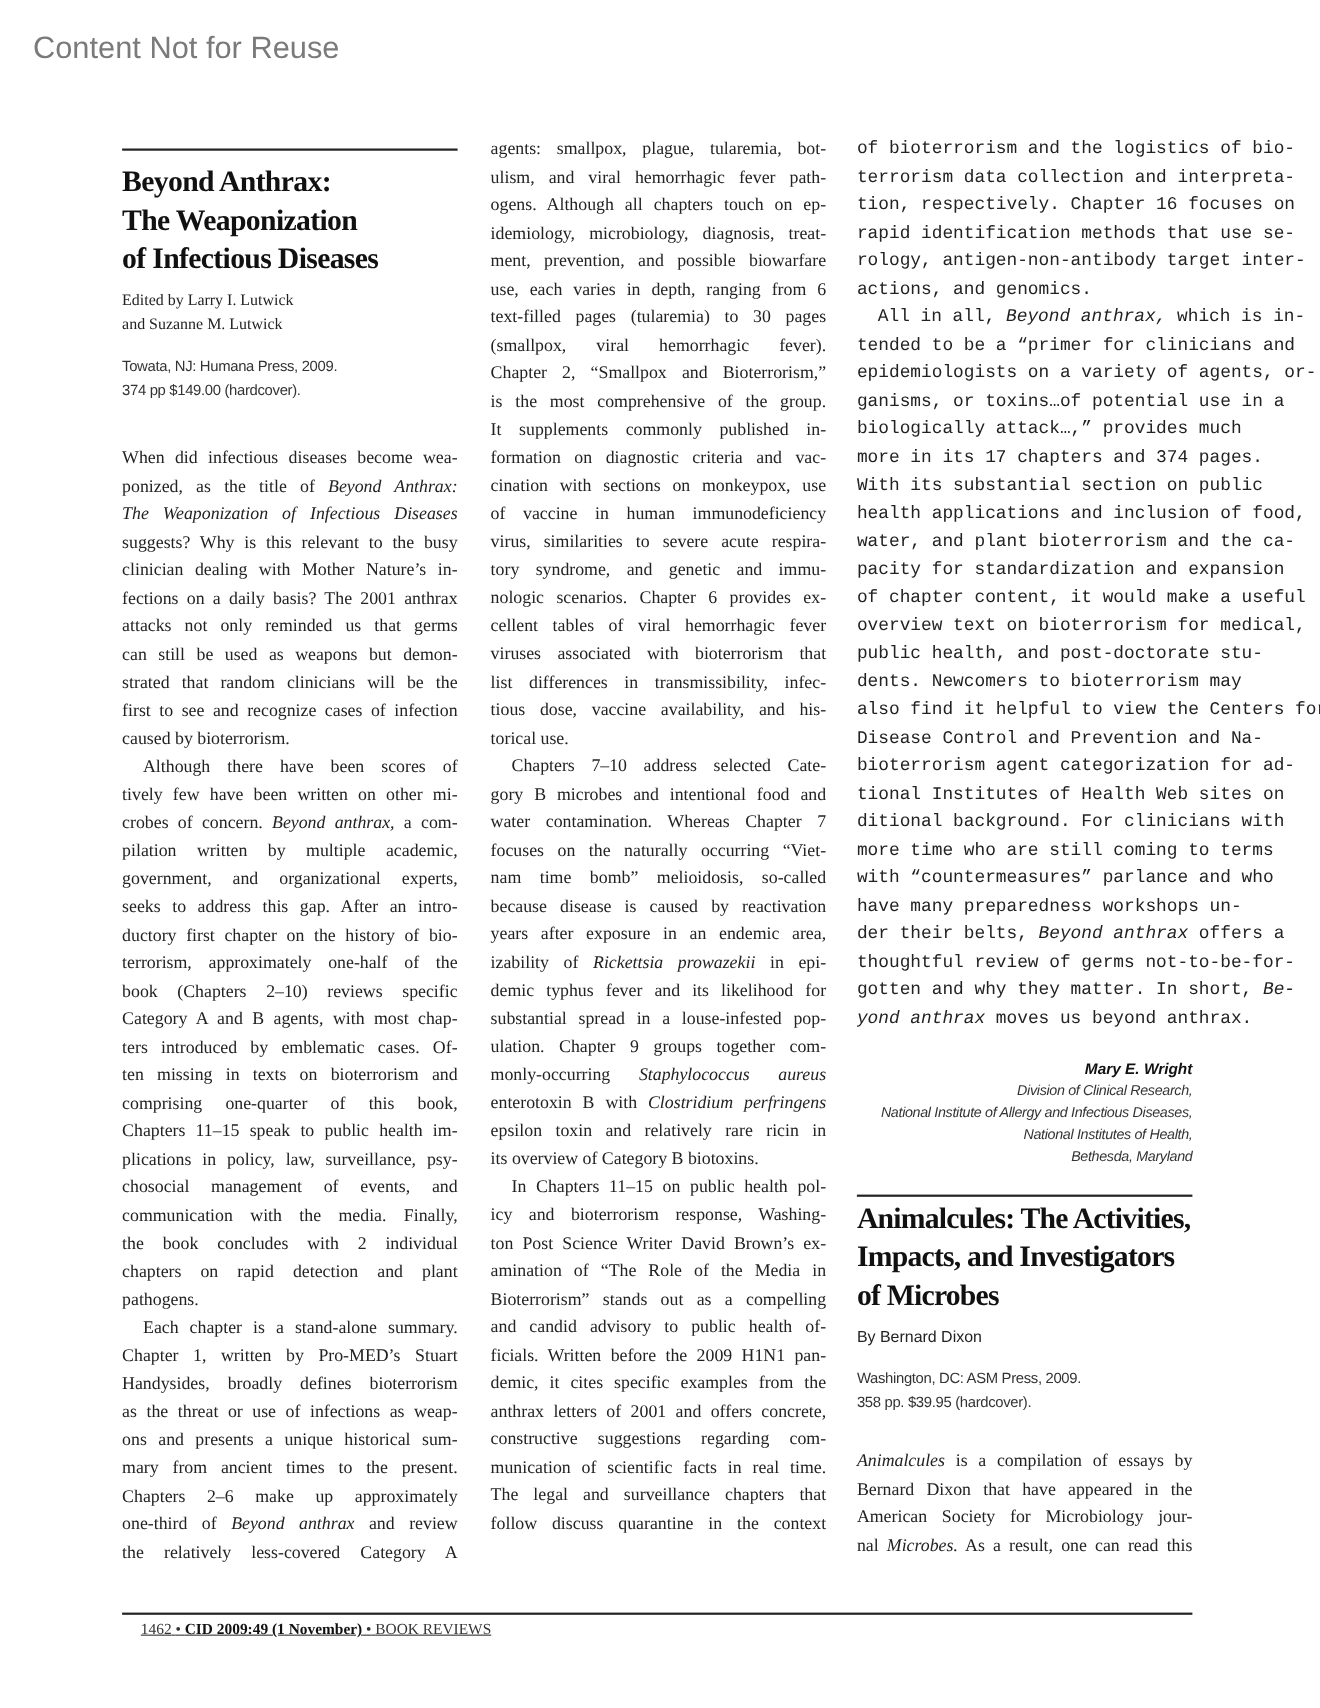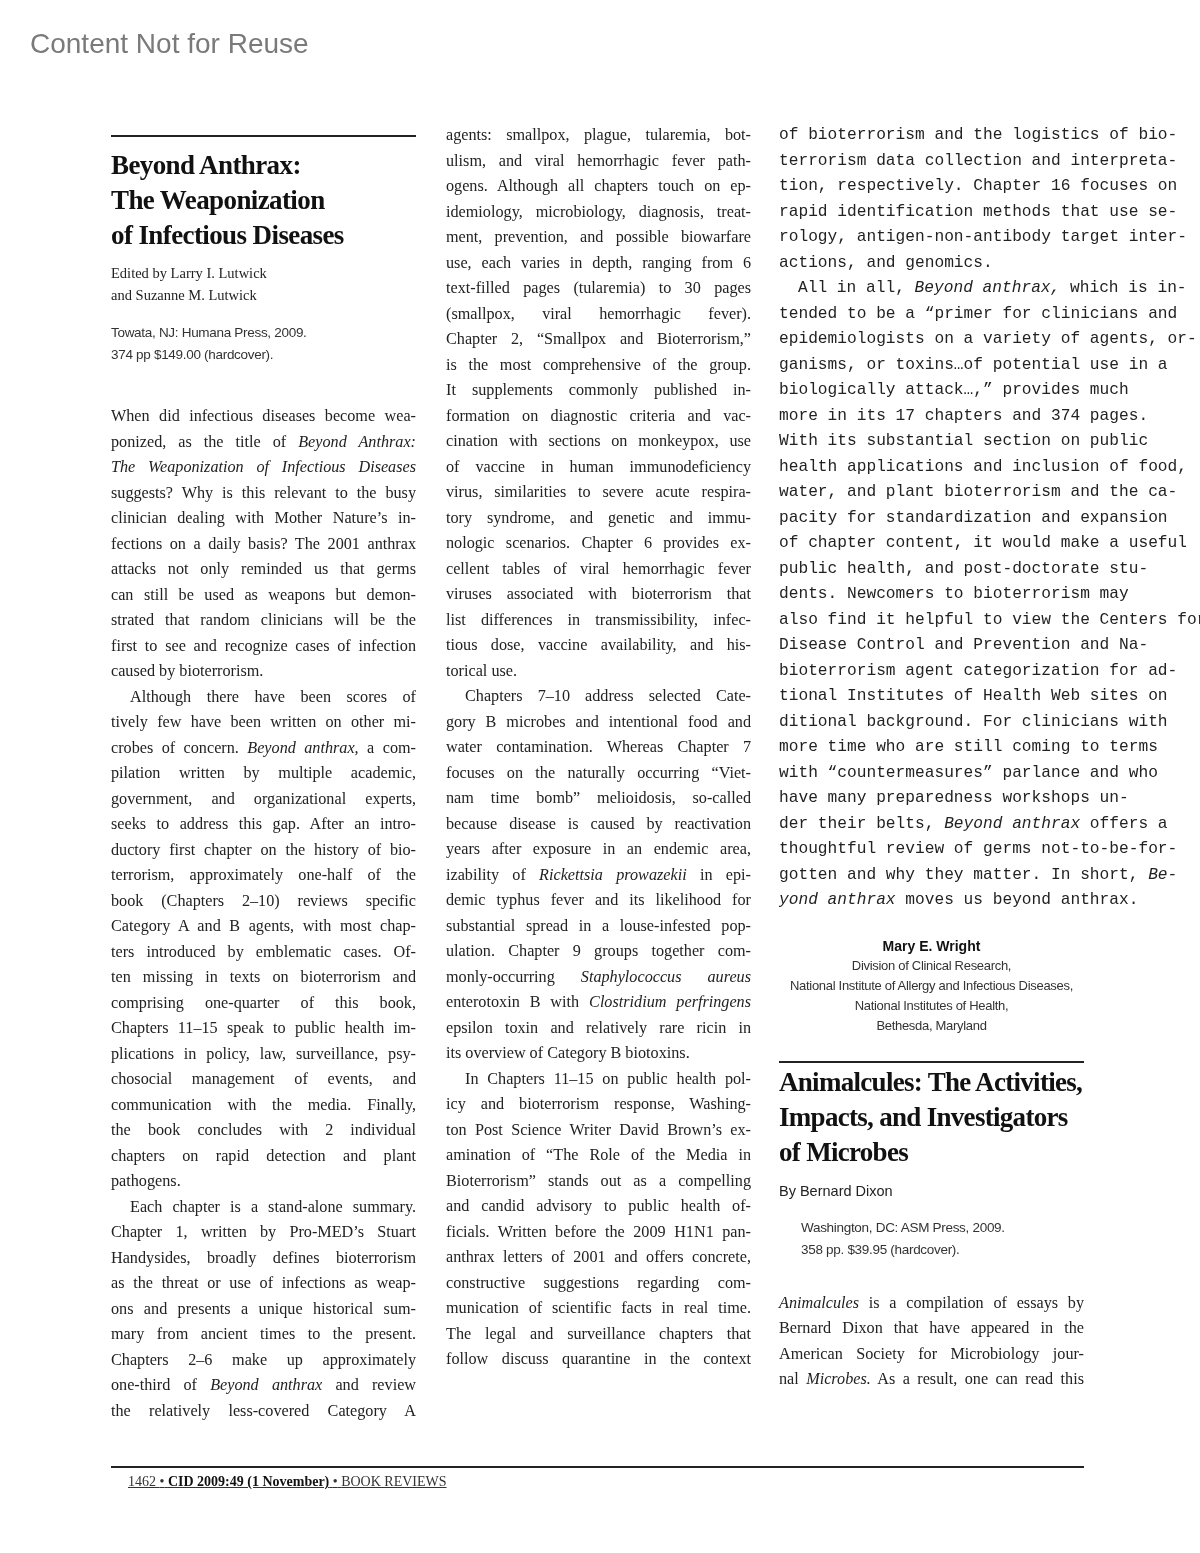--- a/index.html
+++ b/index.html
@@ -34,32 +34,33 @@
     height: 25.5px; line-height: 25.5px; white-space: nowrap;
     text-align: justify; text-align-last: justify; overflow: visible;
   }
   .line.last { text-align-last: left; }
   .line.indent { padding-left: 19px; }
   .line i { font-style: italic; }
   .col1 .body { margin-top: 38px; }
   .col2 .body { margin-top: 3px; }
   .col3 .body1 { margin-top: 3px; font-family: Liberation Mono, monospace; }
   .signature {
-    text-align: center; font-family: "Liberation Sans", sans-serif; color: #333;
+    text-align: right; font-family: "Liberation Sans", sans-serif; color: #333;
     margin-top: 22px;
+    font-style: italic;
   }
   .sig-name { font-weight: bold; font-size: 14px; line-height: 20px; color: #111; }
   .sig-aff { font-size: 13px; line-height: 20px; letter-spacing: -0.3px; }
   .col3 .rule2 { margin-top: 25px; }
   .title2 { margin-top: 2px; letter-spacing: -0.7px; }
   .byline {
     font-family: "Liberation Sans", sans-serif; font-size: 14.5px; color: #222;
     margin-top: 10px; line-height: 22px;
   }
-  .pubinfo2 { margin-top: 15px; margin-left: 22px; }
+  .pubinfo2 { margin-top: 15px; }
   .col3 .body2 { margin-top: 30px; }
   .footer-rule {
     position: absolute; left: 111px; top: 1466px; width: 973px; border-top: 2px solid #222;
   }
   .footer {
     position: absolute; left: 128px; top: 1474px; font-family: "Liberation Serif", serif;
     font-size: 14px; color: #333; white-space: pre; text-decoration: underline;
   }
   .footer b { color: #111; }
 </style>
@@ -166,20 +167,21 @@
       <div class="line"><span>enterotoxin B with </span><i>Clostridium perfringens</i></div>
       <div class="line"><span>epsilon toxin and relatively rare ricin in</span></div>
       <div class="line last"><span>its overview of Category B biotoxins.</span></div>
       <div class="line indent"><span>In Chapters 11–15 on public health pol-</span></div>
       <div class="line"><span>icy and bioterrorism response, Washing-</span></div>
       <div class="line"><span>ton Post Science Writer David Brown’s ex-</span></div>
       <div class="line"><span>amination of “The Role of the Media in</span></div>
       <div class="line"><span>Bioterrorism” stands out as a compelling</span></div>
       <div class="line"><span>and candid advisory to public health of-</span></div>
       <div class="line"><span>ficials. Written before the 2009 H1N1 pan-</span></div>
+      <div class="line"><span>demic, it cites specific examples from the</span></div>
       <div class="line"><span>anthrax letters of 2001 and offers concrete,</span></div>
       <div class="line"><span>constructive suggestions regarding com-</span></div>
       <div class="line"><span>munication of scientific facts in real time.</span></div>
       <div class="line"><span>The legal and surveillance chapters that</span></div>
       <div class="line"><span>follow discuss quarantine in the context</span></div>
     </div>
 </div>
 
 <div class="col col3">
   <div class="body body1">
@@ -193,20 +195,21 @@
       <div class="line"><span>tended to be a “primer for clinicians and</span></div>
       <div class="line"><span>epidemiologists on a variety of agents, or-</span></div>
       <div class="line"><span>ganisms, or toxins…of potential use in a</span></div>
       <div class="line"><span>biologically attack…,” provides much</span></div>
       <div class="line"><span>more in its 17 chapters and 374 pages.</span></div>
       <div class="line"><span>With its substantial section on public</span></div>
       <div class="line"><span>health applications and inclusion of food,</span></div>
       <div class="line"><span>water, and plant bioterrorism and the ca-</span></div>
       <div class="line"><span>pacity for standardization and expansion</span></div>
       <div class="line"><span>of chapter content, it would make a useful</span></div>
+      <div class="line"><span>overview text on bioterrorism for medical,</span></div>
       <div class="line"><span>public health, and post-doctorate stu-</span></div>
       <div class="line"><span>dents. Newcomers to bioterrorism may</span></div>
       <div class="line"><span>also find it helpful to view the Centers for</span></div>
       <div class="line"><span>Disease Control and Prevention and Na-</span></div>
       <div class="line"><span>bioterrorism agent categorization for ad-</span></div>
       <div class="line"><span>tional Institutes of Health Web sites on</span></div>
       <div class="line"><span>ditional background. For clinicians with</span></div>
       <div class="line"><span>more time who are still coming to terms</span></div>
       <div class="line"><span>with “countermeasures” parlance and who</span></div>
       <div class="line"><span>have many preparedness workshops un-</span></div>

